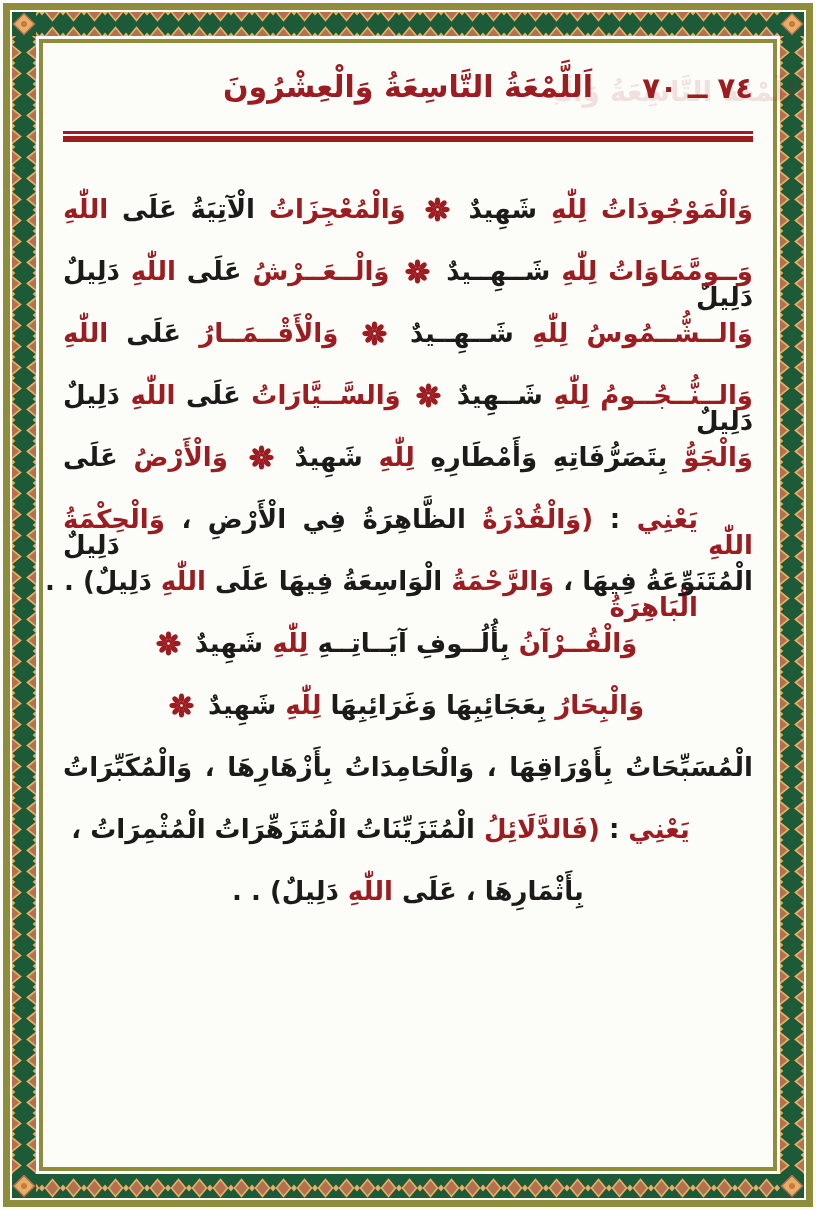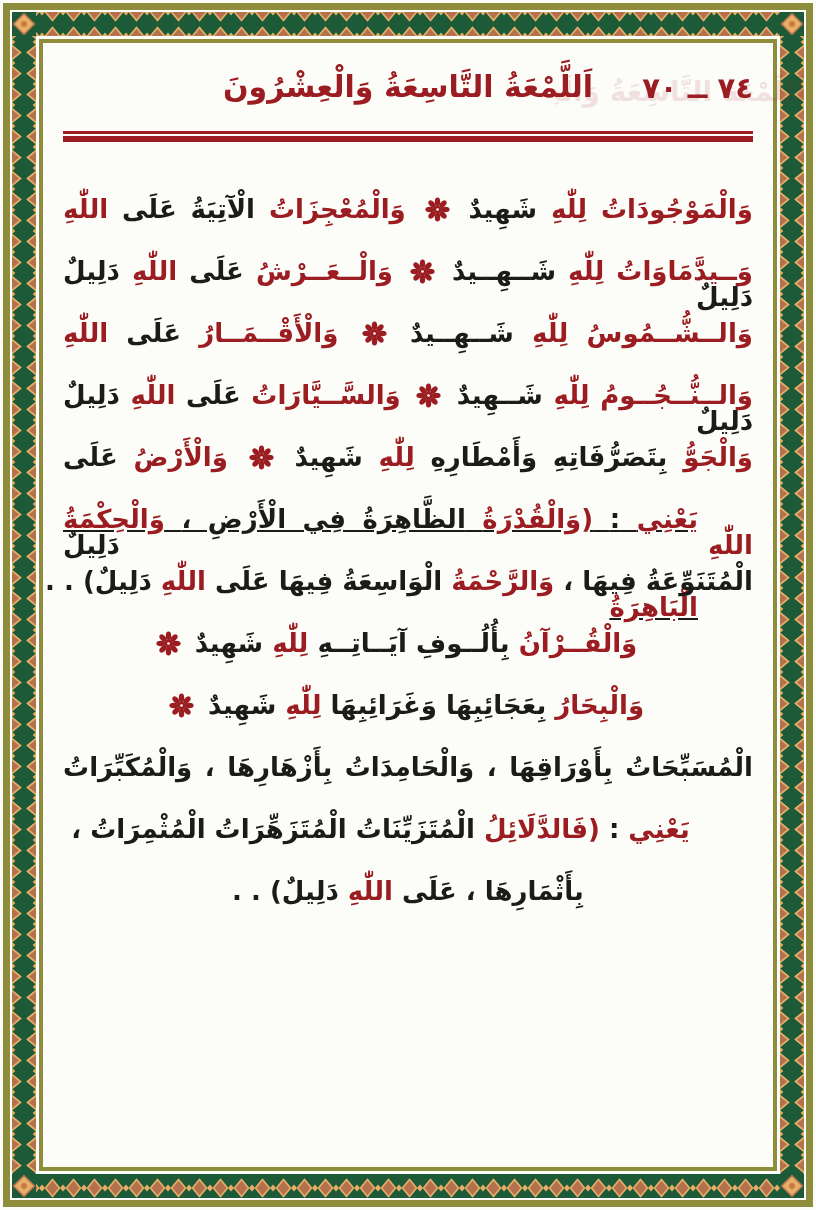--- a/index.html
+++ b/index.html
@@ -111,21 +111,21 @@
       <ellipse cx="12" cy="4.6" rx="2.6" ry="4.2" transform="rotate(90 12 12)"></ellipse>
       <ellipse cx="12" cy="4.6" rx="2.6" ry="4.2" transform="rotate(135 12 12)"></ellipse>
       <ellipse cx="12" cy="4.6" rx="2.6" ry="4.2" transform="rotate(180 12 12)"></ellipse>
       <ellipse cx="12" cy="4.6" rx="2.6" ry="4.2" transform="rotate(225 12 12)"></ellipse>
       <ellipse cx="12" cy="4.6" rx="2.6" ry="4.2" transform="rotate(270 12 12)"></ellipse>
       <ellipse cx="12" cy="4.6" rx="2.6" ry="4.2" transform="rotate(315 12 12)"></ellipse>
       <circle cx="12" cy="12" r="3.6"></circle>
     </g>
     <circle cx="12" cy="12" r="1.3" fill="#FCFCF9"></circle>
   </svg> <span class="seg-red">وَالْمُعْجِزَاتُ</span> <span class="seg-black">الْآتِيَةُ عَلَى</span> <span class="seg-red">اللّٰهِ</span> <span class="seg-black">دَلِيلٌ</span></div>
-        <div class="t-line just"><span class="seg-red">وَــيدَّمَاوَاتُ</span> <span class="seg-red">لِلّٰهِ</span> <span class="seg-black">شَــهِــيدٌ</span> <svg class="rosette" width="25" height="25" viewBox="0 0 24 24" aria-hidden="true">
+        <div class="t-line just"><span class="seg-red">وَــومَّمَاوَاتُ</span> <span class="seg-red">لِلّٰهِ</span> <span class="seg-black">شَــهِــيدٌ</span> <svg class="rosette" width="25" height="25" viewBox="0 0 24 24" aria-hidden="true">
     <g fill="#9C1D21">
       <ellipse cx="12" cy="4.6" rx="2.6" ry="4.2"></ellipse>
       <ellipse cx="12" cy="4.6" rx="2.6" ry="4.2" transform="rotate(45 12 12)"></ellipse>
       <ellipse cx="12" cy="4.6" rx="2.6" ry="4.2" transform="rotate(90 12 12)"></ellipse>
       <ellipse cx="12" cy="4.6" rx="2.6" ry="4.2" transform="rotate(135 12 12)"></ellipse>
       <ellipse cx="12" cy="4.6" rx="2.6" ry="4.2" transform="rotate(180 12 12)"></ellipse>
       <ellipse cx="12" cy="4.6" rx="2.6" ry="4.2" transform="rotate(225 12 12)"></ellipse>
       <ellipse cx="12" cy="4.6" rx="2.6" ry="4.2" transform="rotate(270 12 12)"></ellipse>
       <ellipse cx="12" cy="4.6" rx="2.6" ry="4.2" transform="rotate(315 12 12)"></ellipse>
       <circle cx="12" cy="12" r="3.6"></circle>
@@ -167,21 +167,21 @@
       <ellipse cx="12" cy="4.6" rx="2.6" ry="4.2" transform="rotate(90 12 12)"></ellipse>
       <ellipse cx="12" cy="4.6" rx="2.6" ry="4.2" transform="rotate(135 12 12)"></ellipse>
       <ellipse cx="12" cy="4.6" rx="2.6" ry="4.2" transform="rotate(180 12 12)"></ellipse>
       <ellipse cx="12" cy="4.6" rx="2.6" ry="4.2" transform="rotate(225 12 12)"></ellipse>
       <ellipse cx="12" cy="4.6" rx="2.6" ry="4.2" transform="rotate(270 12 12)"></ellipse>
       <ellipse cx="12" cy="4.6" rx="2.6" ry="4.2" transform="rotate(315 12 12)"></ellipse>
       <circle cx="12" cy="12" r="3.6"></circle>
     </g>
     <circle cx="12" cy="12" r="1.3" fill="#FCFCF9"></circle>
   </svg> <span class="seg-red">وَالْأَرْضُ</span> <span class="seg-black">عَلَى</span> <span class="seg-red">اللّٰهِ</span> <span class="seg-black">دَلِيلٌ</span></div>
-        <div class="t-line just" style="padding-right: 55px; text-decoration: underline;"><span class="seg-red">يَعْنِي</span> <span class="seg-black">:</span> <span class="seg-red">(وَالْقُدْرَةُ</span> <span class="seg-black">الظَّاهِرَةُ فِي الْأَرْضِ ،</span> <span class="seg-red">وَالْحِكْمَةُ الْبَاهِرَةُ</span></div>
+        <div class="t-line just" style="padding-right: 55px;"><span class="seg-red">يَعْنِي</span> <span class="seg-black">:</span> <span class="seg-red">(وَالْقُدْرَةُ</span> <span class="seg-black">الظَّاهِرَةُ فِي الْأَرْضِ ،</span> <span class="seg-red">وَالْحِكْمَةُ الْبَاهِرَةُ</span></div>
         <div class="t-line right"><span class="seg-black">الْمُتَنَوِّعَةُ فِيهَا ،</span> <span class="seg-red">وَالرَّحْمَةُ</span> <span class="seg-black">الْوَاسِعَةُ فِيهَا عَلَى</span> <span class="seg-red">اللّٰهِ</span> <span class="seg-black">دَلِيلٌ) . .</span></div>
         <div class="t-line right" style="padding-right: 28px;"><span class="seg-red">وَالْقُــرْآنُ</span> <span class="seg-black">بِأُلُــوفِ آيَــاتِــهِ</span> <span class="seg-red">لِلّٰهِ</span> <span class="seg-black">شَهِيدٌ</span> <svg class="rosette" width="25" height="25" viewBox="0 0 24 24" aria-hidden="true">
     <g fill="#9C1D21">
       <ellipse cx="12" cy="4.6" rx="2.6" ry="4.2"></ellipse>
       <ellipse cx="12" cy="4.6" rx="2.6" ry="4.2" transform="rotate(45 12 12)"></ellipse>
       <ellipse cx="12" cy="4.6" rx="2.6" ry="4.2" transform="rotate(90 12 12)"></ellipse>
       <ellipse cx="12" cy="4.6" rx="2.6" ry="4.2" transform="rotate(135 12 12)"></ellipse>
       <ellipse cx="12" cy="4.6" rx="2.6" ry="4.2" transform="rotate(180 12 12)"></ellipse>
       <ellipse cx="12" cy="4.6" rx="2.6" ry="4.2" transform="rotate(225 12 12)"></ellipse>
       <ellipse cx="12" cy="4.6" rx="2.6" ry="4.2" transform="rotate(270 12 12)"></ellipse>

